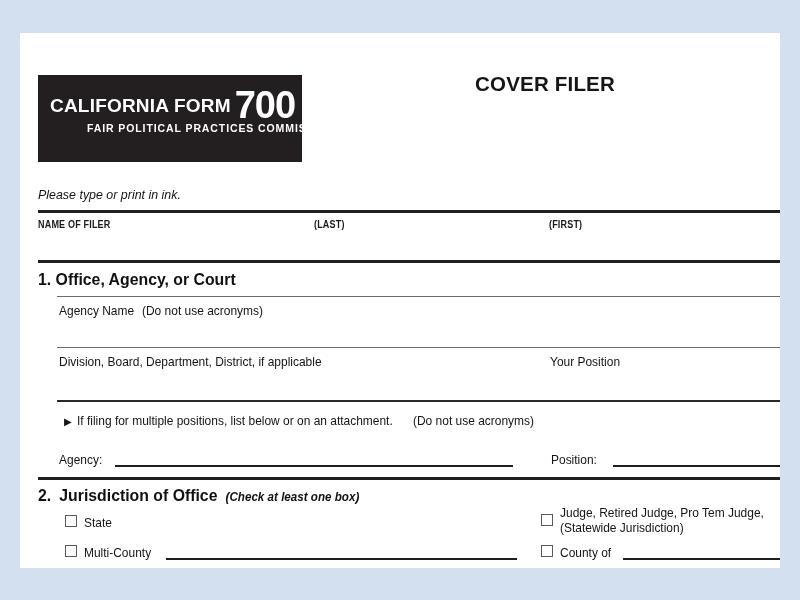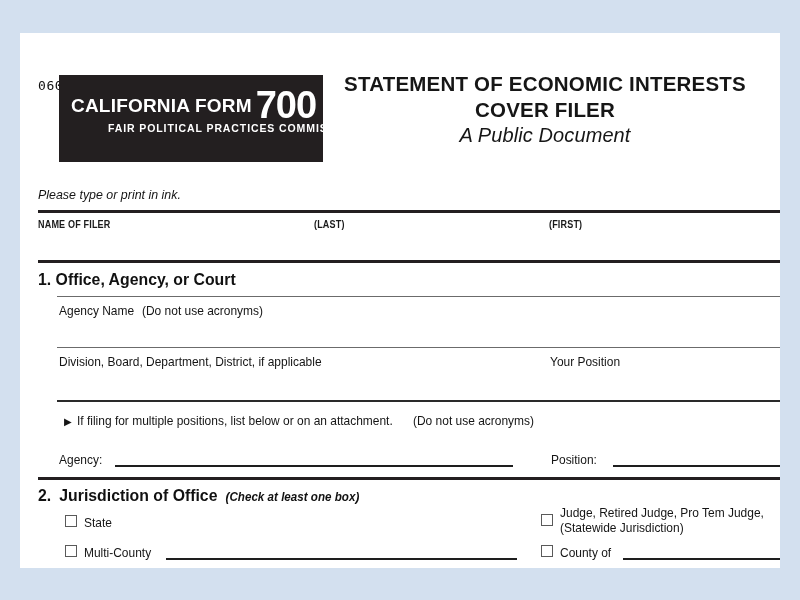--- a/index.html
+++ b/index.html
@@ -38,21 +38,20 @@
     margin-top: 32px;
   }
 
   #logo-box {
     position: absolute;
     left: 18px;
     top: 42px;
     width: 264px;
     height: 87px;
     background: #231f20;
-    margin-left: 21px;
   }
   #logo-line1 {
     position: absolute;
     left: 12px;
     top: 11px;
     right: 8px;
     color: #ffffff;
     font-weight: bold;
     font-size: 19px;
     letter-spacing: 0.2px;
@@ -210,23 +209,21 @@
   <div id="form-number">060600029-NFH-0029</div>
 
   <div id="logo-box">
     <div id="logo-line1">
       <span>CALIFORNIA FORM</span><span id="logo-700">700</span>
     </div>
     <div id="logo-line2">FAIR POLITICAL PRACTICES COMMISSION</div>
   </div>
 
   <div id="title-block">
-    <div class="title-main">STATEMENT OF ECONOMIC INTERESTS</div>
     <div class="title-main">COVER FILER</div>
-    <div class="title-sub">A Public Document</div>
   </div>
 
   <div class="italic-note" style="left:18px; top:154px; font-size:13.5px;">Please type or print in ink.</div>
 
   <div class="rule-thick" style="top:177px;"></div>
   <div class="label-cond" style="left:18px; top:185px;">NAME OF FILER</div>
   <div class="label-cond" style="left:294px; top:185px;">(LAST)</div>
   <div class="label-cond" style="left:529px; top:185px;">(FIRST)</div>
 
   <div class="rule-thick" style="top:227px;"></div>

